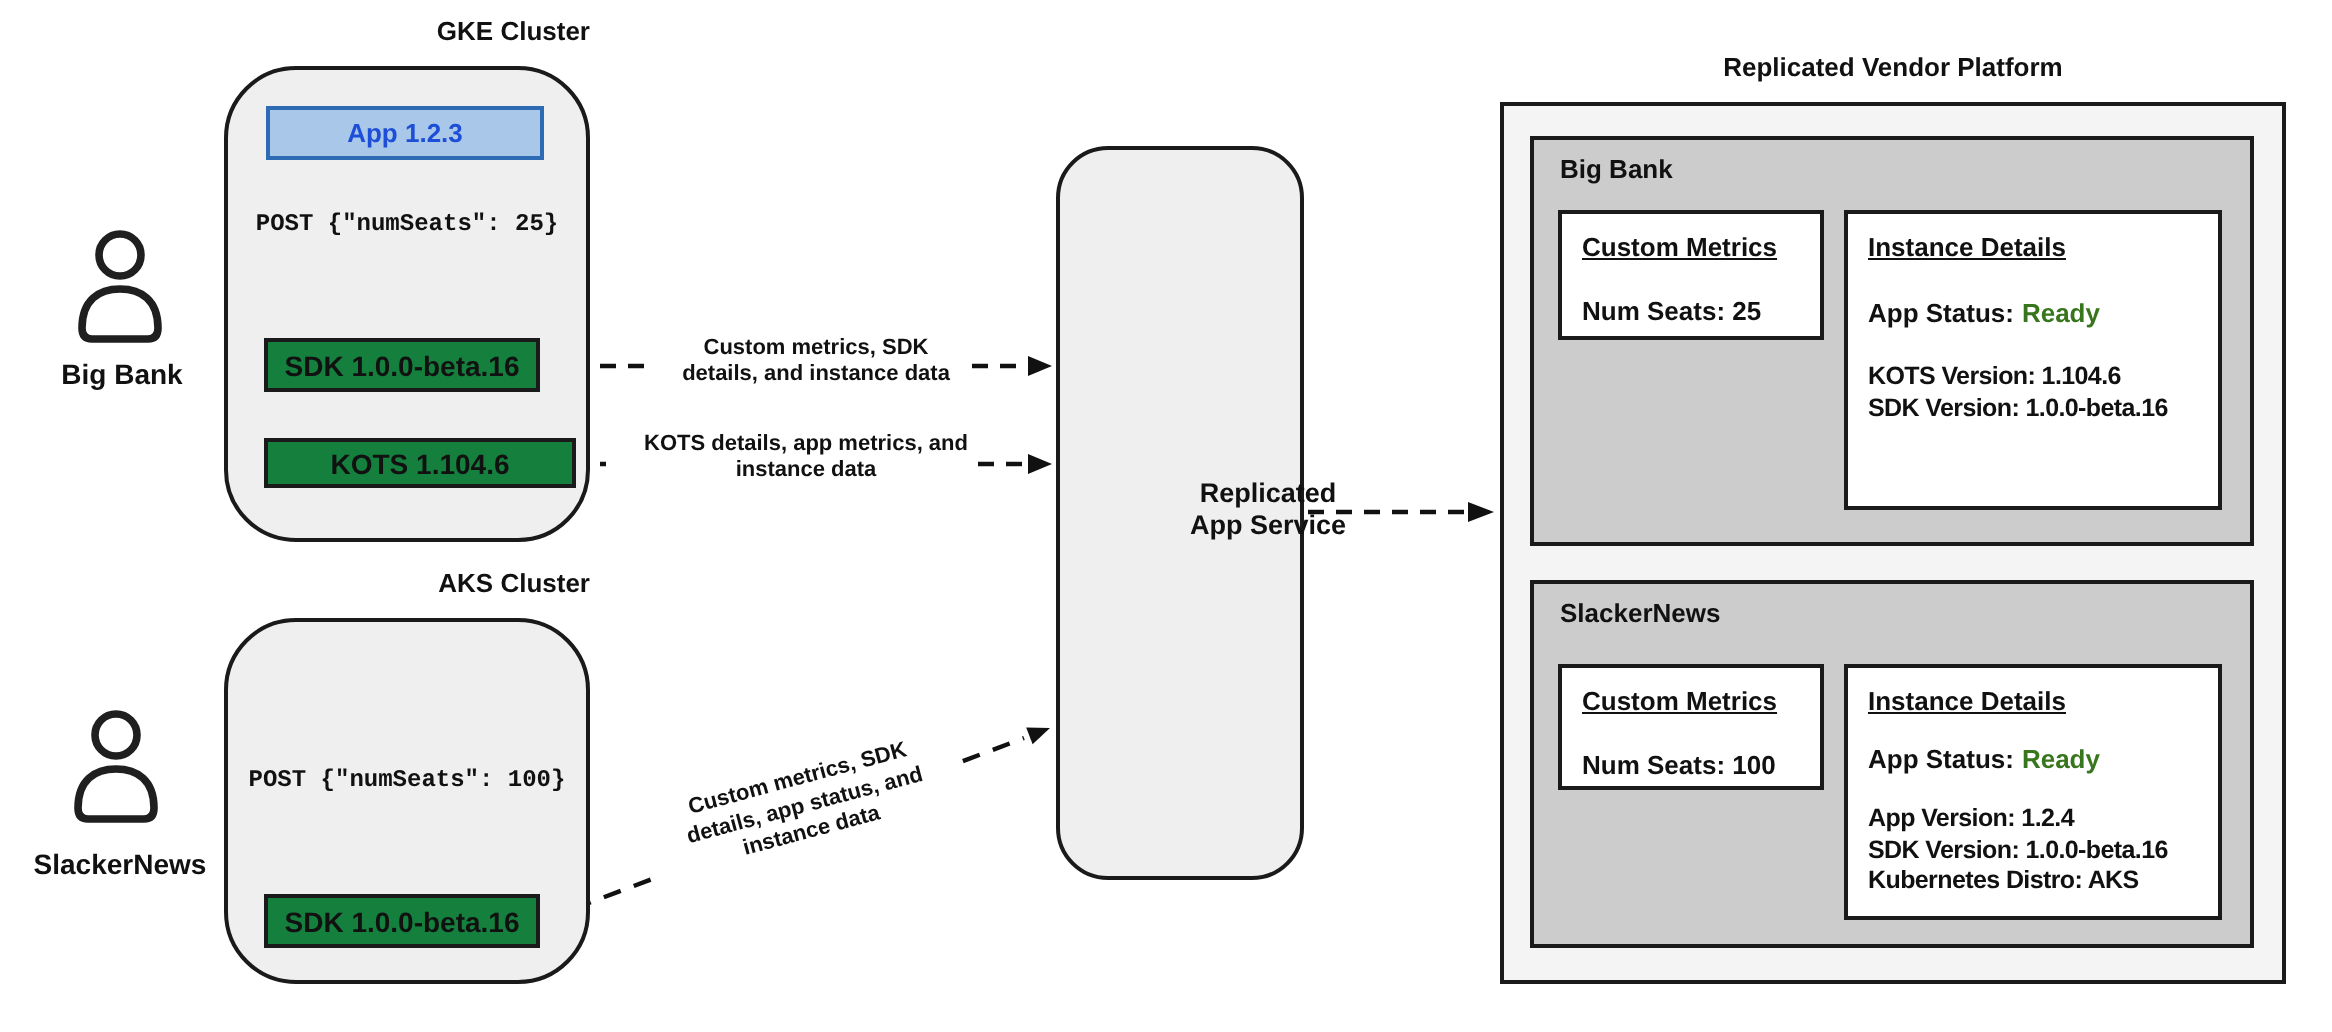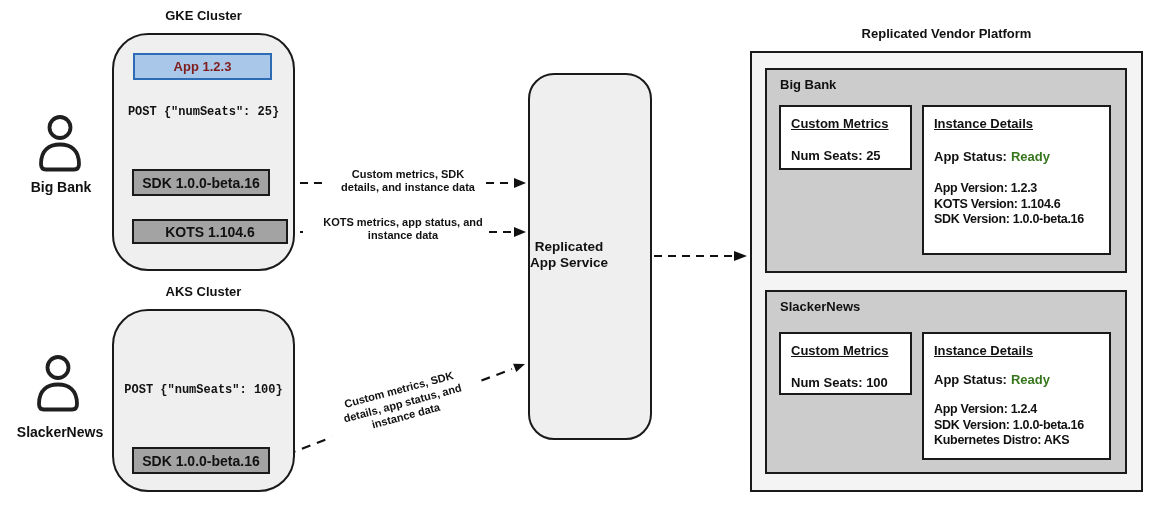--- a/index.html
+++ b/index.html
@@ -7,31 +7,31 @@
     position:relative;width:1166px;height:516px;background:#ffffff;
     font-family:"Liberation Sans", sans-serif;color:#111;overflow:hidden;
   }
   .abs{position:absolute;}
 
   
   .cluster-box{
     border:2.5px solid #1a1a1a;border-radius:36px;background:#efefef;
     box-sizing:border-box;
   }
-  .cluster-title{font-size:13px;font-weight:bold;text-align:center;}
+  .cluster-title{font-size:13px;font-weight:bold;text-align:right;}
 
   
   .app-box{
-    background:#a9c7e9;border:2px solid #2d6cb4;color:#7f1d1d;
+    background:#a9c7e9;border:2px solid #2d6cb4;color:#1d4ed8;
     font-size:13px;font-weight:bold;display:flex;align-items:center;justify-content:center;
     box-sizing:border-box;
   }
   
   .comp-box{
-    background:#a3a3a3;border:2.5px solid #1a1a1a;
+    background:#15803d;border:2.5px solid #1a1a1a;
     font-size:14px;font-weight:bold;display:flex;align-items:center;justify-content:center;
     box-sizing:border-box;white-space:nowrap;
   }
   .mono{
     font-family:"Liberation Mono","DejaVu Sans Mono",monospace;
     font-size:12px;font-weight:bold;text-align:center;white-space:pre;
   }
   .flow-label{
     font-size:11px;font-weight:bold;text-align:center;line-height:13px;color:#111;
   }
@@ -122,51 +122,50 @@
     <circle cx="24" cy="13.5" r="10.5" fill="none" stroke="#1f1f1f" stroke-width="3.8"></circle>
     <path d="M5 50 C5 36 13.5 30.5 24 30.5 C34.5 30.5 43 36 43 50 C43 54 41 55.5 38 55.5 H10 C7 55.5 5 54 5 50 Z" fill="none" stroke="#1f1f1f" stroke-width="3.8"></path>
   </svg>
   <div class="abs actor-label" style="left:0px;top:424px;width:120px;">SlackerNews</div>
 
   <div class="abs flow-label" style="left:322px;top:168px;width:172px;">
     <div>Custom metrics, SDK</div>
     <div>details, and instance data</div>
   </div>
   <div class="abs flow-label" style="left:317px;top:216px;width:172px;">
-    <div>KOTS metrics, app status, and</div>
+    <div>KOTS details, app metrics, and</div>
     <div>instance data</div>
   </div>
   <div class="abs flow-label rot" style="left:325px;top:382px;width:155px;">
     <div>Custom metrics, SDK</div>
     <div>details, app status, and</div>
     <div>instance data</div>
   </div>
 
   <div class="abs service-box" style="left:528px;top:73px;width:124px;height:367px;"></div>
-  <div class="abs service-label" style="left:507px;top:239px;width:124px;">
+  <div class="abs service-label" style="left:528px;top:239px;width:124px;padding-left:44px;">
     <div>Replicated</div>
     <div>App Service</div>
   </div>
 
   <div class="abs platform-title" style="left:750px;top:26px;width:393px;">Replicated Vendor Platform</div>
   <div class="abs platform-box" style="left:750px;top:51px;width:393px;height:441px;"></div>
 
   <div class="abs tenant-section" style="left:765px;top:68px;width:362px;height:205px;"></div>
   <div class="abs tenant-name" style="left:780px;top:77px;">Big Bank</div>
   <div class="abs inner-box" style="left:779px;top:105px;width:133px;height:65px;">
     <div class="inner-title">Custom Metrics</div>
     <div class="metric-value">Num Seats: 25</div>
   </div>
   <div class="abs inner-box id-bb" style="left:922px;top:105px;width:189px;height:150px;">
     <div class="inner-title">Instance Details</div>
     <div class="status-line">
       <span>App Status:</span><span class="ready">Ready</span>
     </div>
     <div class="detail-lines">
-      <div>App Version: 1.2.3</div>
       <div>KOTS Version: 1.104.6</div>
       <div>SDK Version: 1.0.0-beta.16</div>
     </div>
   </div>
 
   <div class="abs tenant-section" style="left:765px;top:290px;width:362px;height:184px;"></div>
   <div class="abs tenant-name" style="left:780px;top:299px;">SlackerNews</div>
   <div class="abs inner-box" style="left:779px;top:332px;width:133px;height:63px;">
     <div class="inner-title">Custom Metrics</div>
     <div class="metric-value">Num Seats: 100</div>

